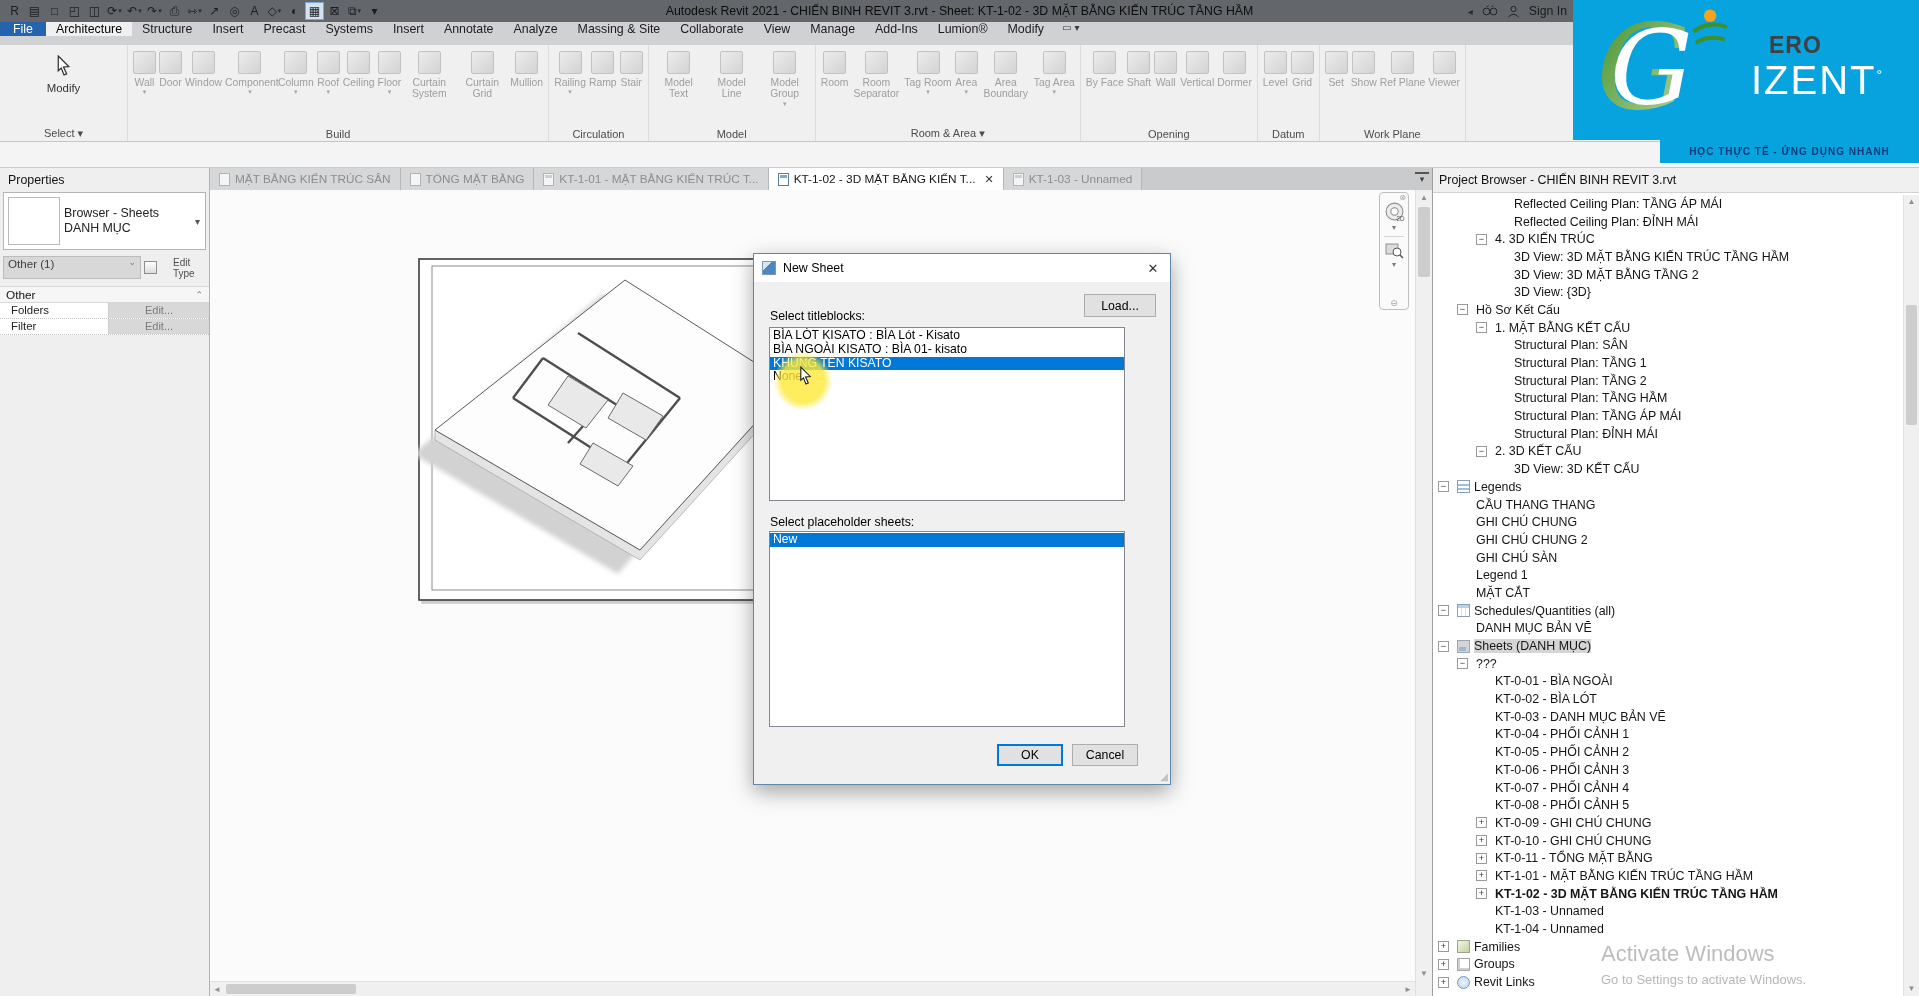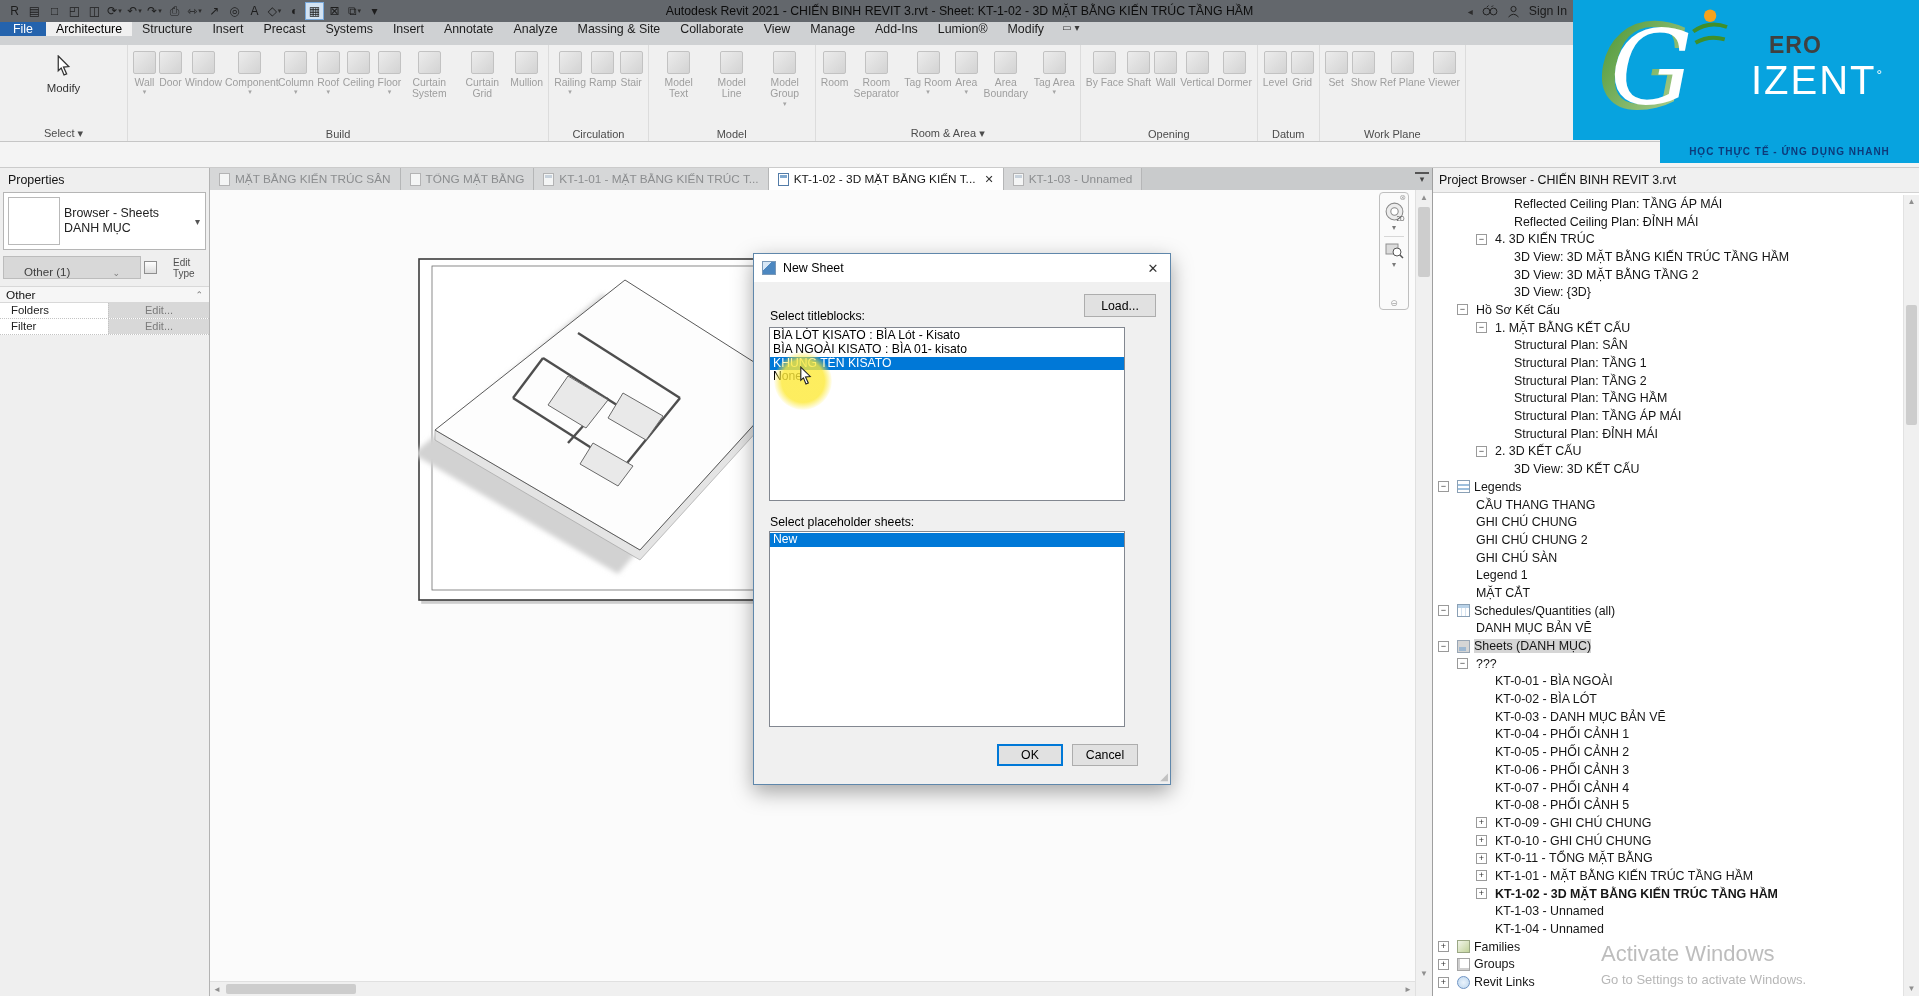--- a/index.html
+++ b/index.html
@@ -38,21 +38,21 @@
 
 #optionsbar{position:absolute;left:0;top:142px;width:1919px;height:26px;background:#f4f4f4;border-bottom:1px solid #cbcbcb}
 
 #props{position:absolute;left:0;top:168px;width:210px;height:828px;background:#efefef;border-right:1px solid #b3b3b3}
 #props .p-title{padding:5px 8px 4px;font-size:12.4px;color:#141414}
 .type-box{margin:1px 3px 0;height:58px;background:#fff;border:1px solid #b5b5b5;display:flex;align-items:center}
 .type-thumb{width:52px;height:48px;margin:4px;background:#fff;border:1px solid #b9b9b9;flex:none}
 .type-text{font-size:12.4px;color:#222;line-height:1.25}
 .type-arrow{margin-left:auto;padding:0 5px;color:#555;font-size:10px}
 .type-row{display:flex;gap:3px;margin:6px 3px 0;height:23px}
-.p-combo{flex:1;background:#d8d8d8;border:1px solid #bcbcbc;display:flex;align-items:flex-end;font-size:11.6px;color:#3d3d3d;padding:0 20px}
+.p-combo{flex:1;background:#d8d8d8;border:1px solid #bcbcbc;display:flex;align-items:flex-start;font-size:11.6px;color:#3d3d3d;padding:0 4px}
 .p-combo .chev{margin-left:auto;color:#7d7d7d;font-size:9px}
 .edit-type{width:62px;display:flex;align-items:center;gap:16px;font-size:10px;color:#4f4f4f;overflow:hidden}
 .et-ic{width:13px;height:13px;border:1px solid #8f8f8f;background:linear-gradient(#fff,#dcdcdc);flex:none}
 .sect-row{margin-top:7px;height:17px;background:#f6f6f6;border-top:1px solid #d8d8d8;border-bottom:1px solid #d8d8d8;display:flex;align-items:center;padding:0 6px;font-size:11.8px;color:#111}
 .sect-row .col{margin-left:auto;color:#777;font-size:9px}
 .prop-row{height:16px;display:flex;border-bottom:1px dotted #c4c4c4;background:#fff}
 .prop-row .pn{width:108px;padding-left:11px;font-size:11.4px;color:#222;line-height:15px}
 .prop-row .pv{flex:1;background:#d8d8d8;border-left:1px dotted #c4c4c4;text-align:center;font-size:11px;color:#7b7b7b;line-height:15px}
 
 #viewtabs{position:absolute;left:210px;top:168px;width:1222px;height:22px;background:#c9cbcc;display:flex;align-items:stretch}

